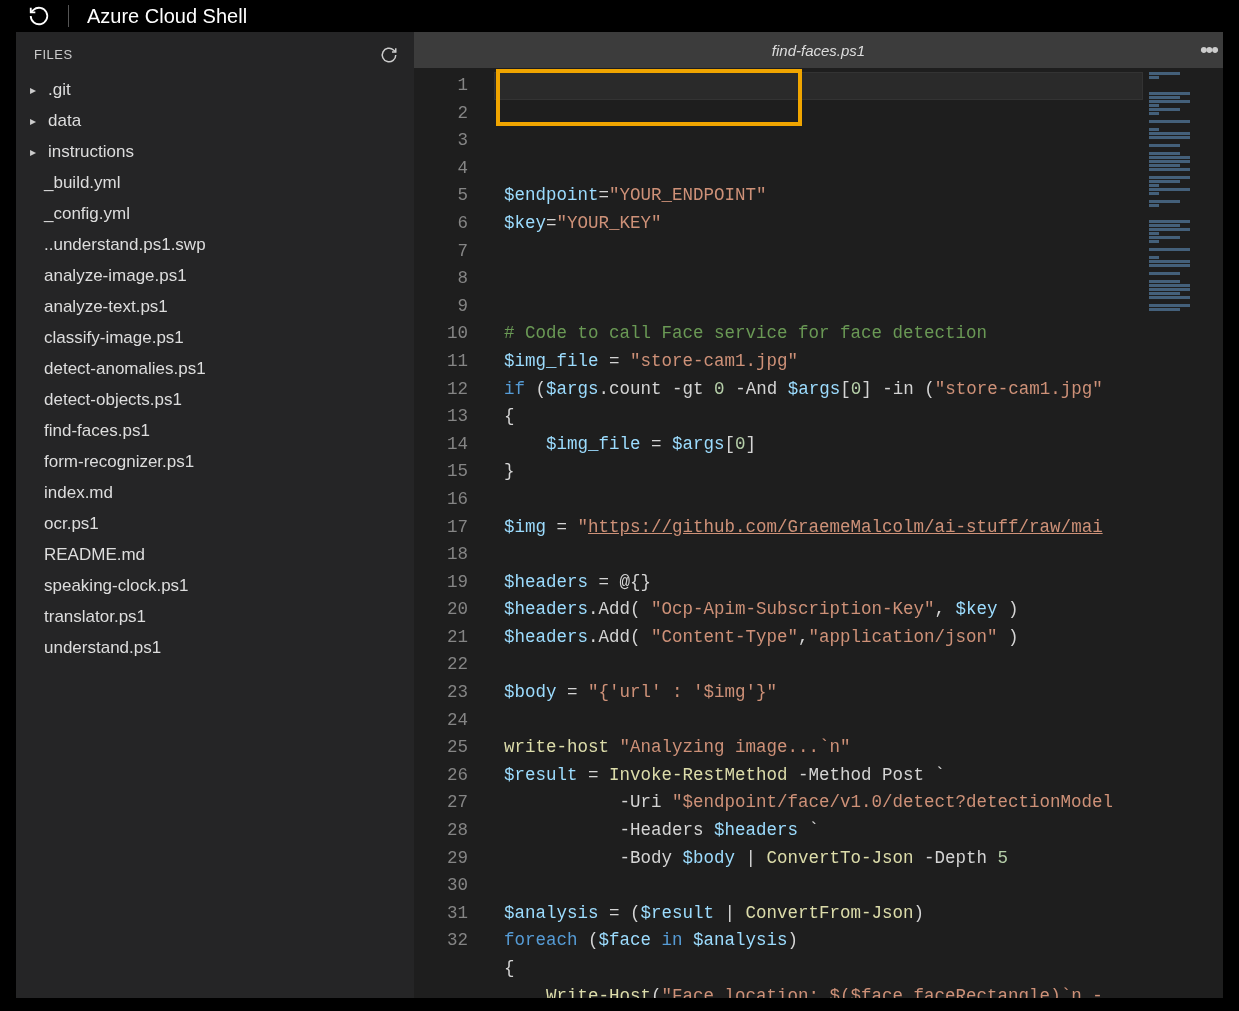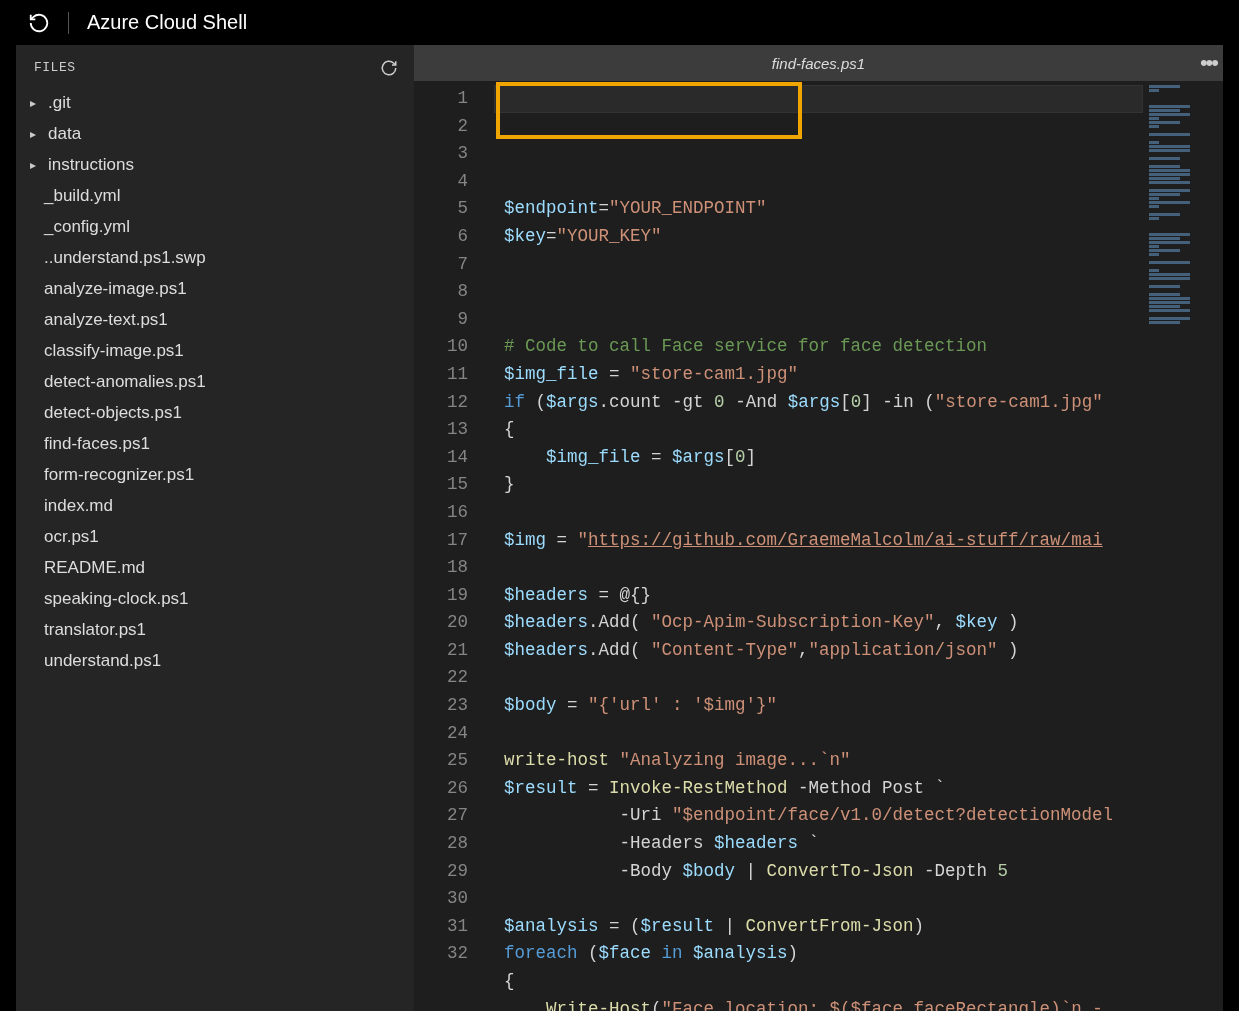--- a/index.html
+++ b/index.html
@@ -1,24 +1,24 @@
 <!DOCTYPE html>
 <html><head>
 <meta charset="utf-8">
 <style>
 * { margin:0; padding:0; box-sizing:border-box; }
 html,body { width:1239px; height:1011px; background:#000; font-family:"Segoe UI",Arial,sans-serif; overflow:hidden; }
 .outer { width:1239px; height:1011px; background:#000; padding-left:16px; }
-.toolbar { height:45px; display:flex; align-items:center; gap:18px; padding-left:12px; }
+.toolbar { height:32px; display:flex; align-items:center; gap:18px; padding-left:12px; }
 .tb-icon { width:22px; height:22px; color:#fff; display:flex; align-items:center; justify-content:center; cursor:pointer; }
 .tb-divider { width:1px; height:22px; background:#555; }
 .tb-title { color:#fff; font-size:20px; font-weight:400; }
 .workspace { display:flex; height:966px; width:1207px; }
 .sidebar { width:398px; background:#252526; display:flex; flex-direction:column; }
-.sb-header { height:40px; display:flex; align-items:center; justify-content:space-between; padding:5px 16px 0 18px;font-family:Liberation Mono, monospace; }
+.sb-header { height:40px; display:flex; align-items:center; justify-content:space-between; padding:5px 16px 0 18px; }
 .sb-header-label { color:#ccc; font-size:13px; letter-spacing:0.5px; }
 .sb-refresh { color:#ccc; cursor:pointer; }
 .file-tree { flex:1; overflow:auto; padding-top:2px; }
 .tree-row { height:31px; display:flex; align-items:center; color:#ddd; font-size:17px; cursor:pointer; padding-left:14px; gap:4px; }
 .tree-chevron { width:14px; display:inline-block; color:#ccc; font-size:12px; }
 .tree-indent { padding-left:28px; }
 .editor { flex:1; background:#1e1e1e; display:flex; flex-direction:column; position:relative; }
 .tabbar { height:36px; background:#3c3c3c; display:flex; align-items:center; justify-content:center; position:relative; }
 .tab-name { color:#ddd; font-size:15px; font-style:italic; }
 .tab-dots { position:absolute; right:6px; color:#ccc; font-size:22px; letter-spacing:-2px; cursor:pointer; }

